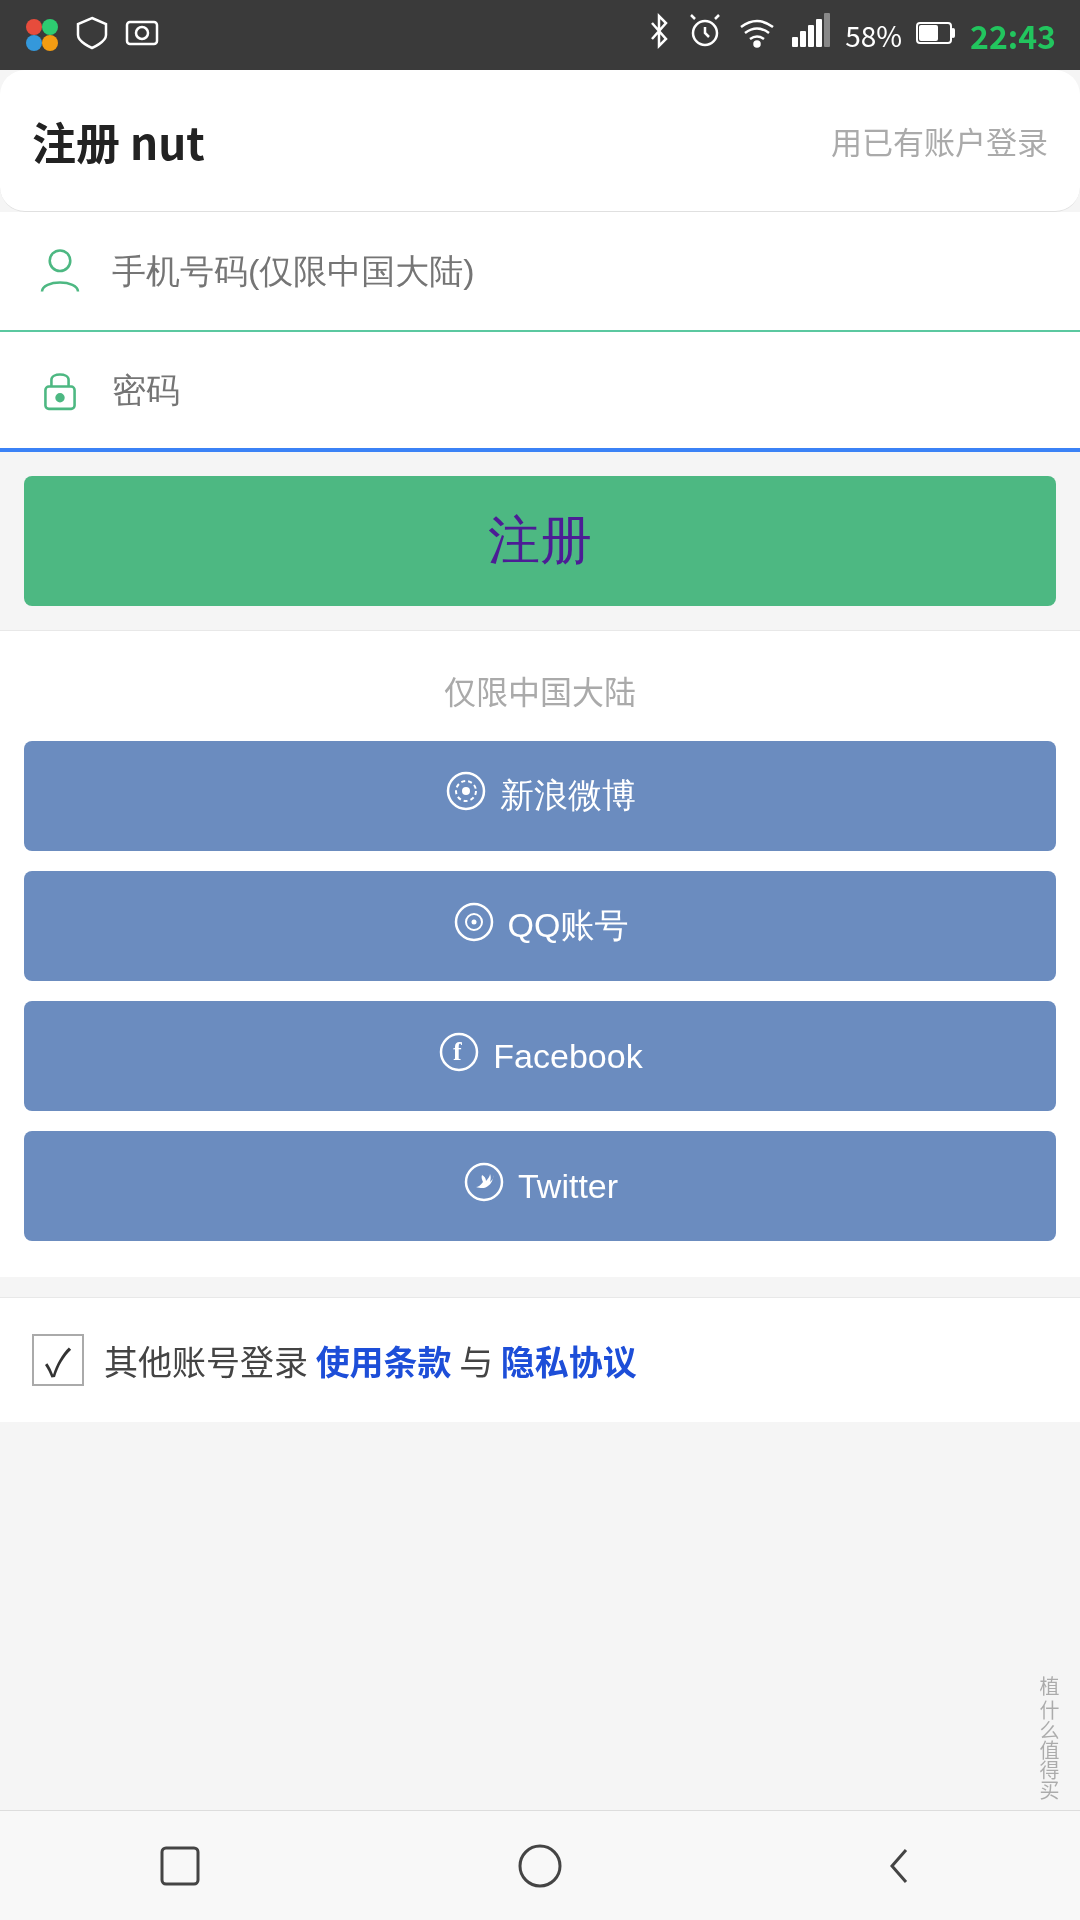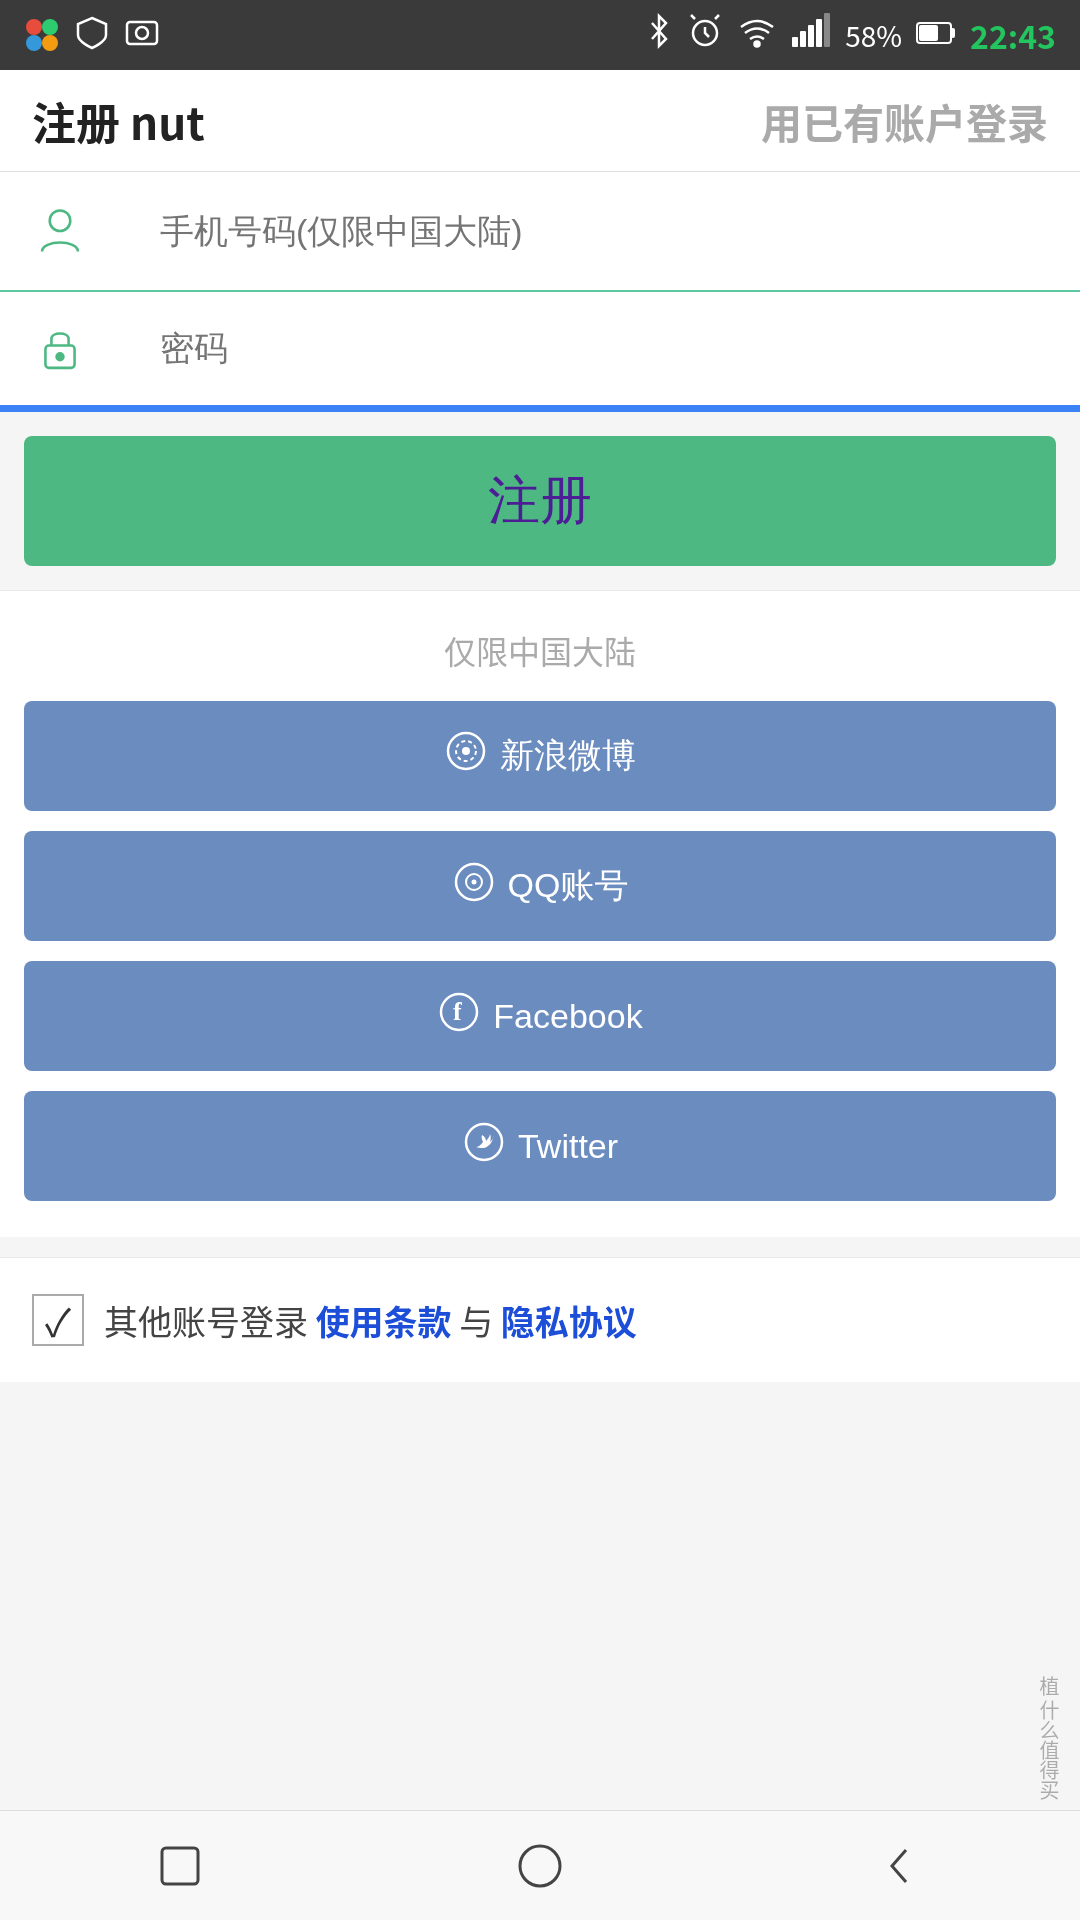--- a/index.html
+++ b/index.html
@@ -39,38 +39,38 @@
     }
     .time-text {
       font-size: 32px;
       font-weight: 600;
       color: #22c55e;
     }
 
     
     .header {
       width: 100%;
-      height: 102px;
+      height: 142px;
       background: #fff;
       display: flex;
       align-items: center;
       justify-content: space-between;
       padding: 0 32px;
       border-bottom: 1px solid #e0e0e0;
       flex-shrink: 0;
+      border-radius: 25px;
     }
     .header-title {
       font-size: 44px;
       font-weight: bold;
       color: #222;
     }
     .header-login {
-      font-size: 41px;
+      font-size: 31px;
       color: #aaa;
-      font-weight: bold;
     }
 
     
     .main-content {
       flex: 1;
       background: #f5f5f5;
       display: flex;
       flex-direction: column;
     }
 
@@ -79,39 +79,38 @@
       background: #fff;
       margin-top: 0;
     }
 
     .form-field {
       display: flex;
       align-items: center;
       padding: 0 32px;
       height: 120px;
       background: #fff;
-      border-bottom: 7px solid #3b82f6;
+      border-bottom: 4px solid #3b82f6;
       gap: 24px;
     }
     .form-field-icon {
       width: 56px;
       height: 56px;
       display: flex;
       align-items: center;
       justify-content: center;
       flex-shrink: 0;
     }
     .form-field input {
       flex: 1;
       border: none;
       outline: none;
       font-size: 34px;
       color: #0f766e;
       background: transparent;
-      margin-left: 48px;
     }
 
     .phone-field {
       border-bottom: 2px solid #5bc8a0 !important;
     }
 
     
     .person-icon svg {
       width: 48px;
       height: 48px;

